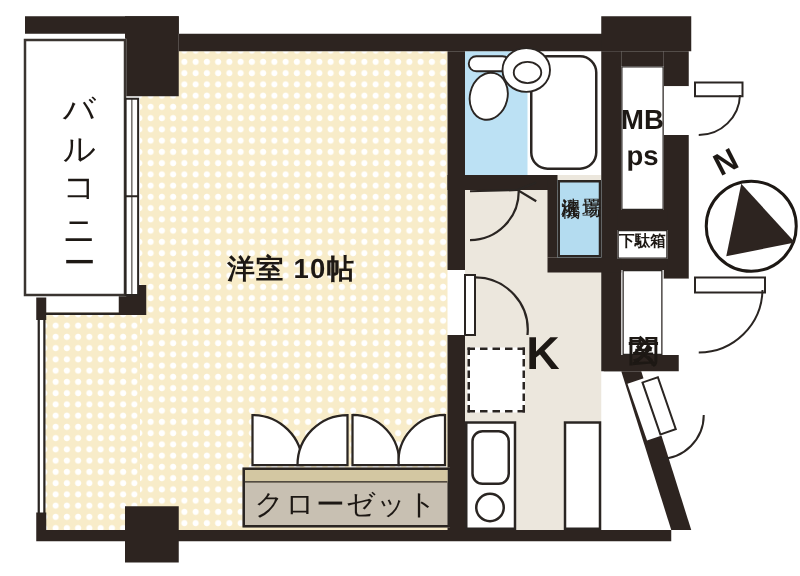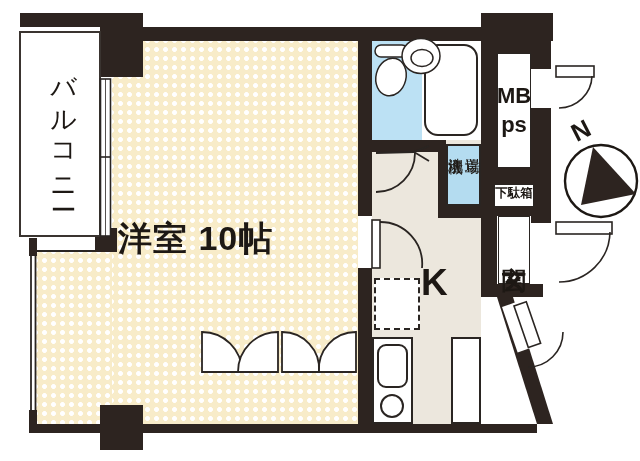--- a/index.html
+++ b/index.html
@@ -94,22 +94,26 @@
     <span class="vtext" style="font-size:24px;font-weight:600;letter-spacing:2px;">玄関</span>
   </div>
 
   <div class="abs" style="left:374px;top:278px;width:46px;height:52px;background:#fff;border:2px dashed #2a2522;box-sizing:border-box;"></div>
   <div class="label" style="left:421px;top:262px;font-size:37px;font-weight:600;">K</div>
   <div class="whitebox" style="left:372px;top:337px;width:41px;height:87px;"></div>
   <div class="whitebox" style="left:377px;top:344px;width:31px;height:44px;border-radius:9px;"></div>
   <div class="whitebox" style="left:380px;top:394px;width:24px;height:24px;border-radius:50%;"></div>
   <div class="whitebox" style="left:451px;top:337px;width:30px;height:87px;"></div>
 
+  <div class="closet" style="left:194px;top:374px;width:166px;height:48px;">
+    <div class="trim"></div>
+    <div class="txt">クローゼット</div>
+  </div>
 
-  <div class="label" style="left:118px;top:200px;width:230px;font-size:34px;font-weight:600;letter-spacing:1px;margin-top:16px;">洋室 10帖</div>
+  <div class="label" style="left:118px;top:200px;width:230px;text-align:center;font-size:22px;font-weight:600;letter-spacing:1px;">洋室 10帖</div>
 
   <svg class="abs" style="left:0;top:0;pointer-events:none;" width="640" height="461" viewBox="0 0 640 461">
 
     <g>
       <rect x="100.5" y="79" width="10" height="157" fill="#ffffff" stroke="#2a2522" stroke-width="1.6"></rect>
       <line x1="100.5" y1="157" x2="110.5" y2="157" stroke="#2a2522" stroke-width="1.6"></line>
       <line x1="105.5" y1="79" x2="105.5" y2="236" stroke="#2a2522" stroke-width="0.8"></line>
     </g>
 
     <g>

